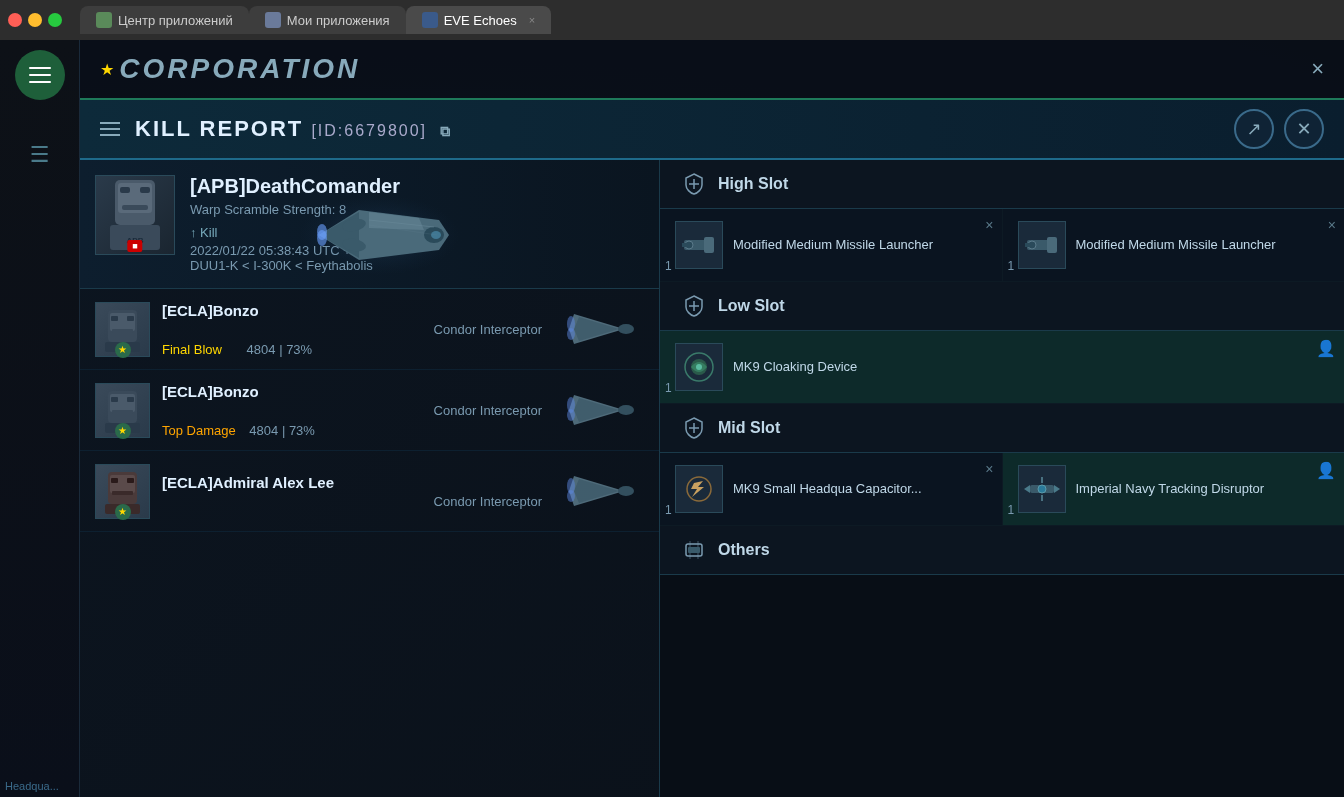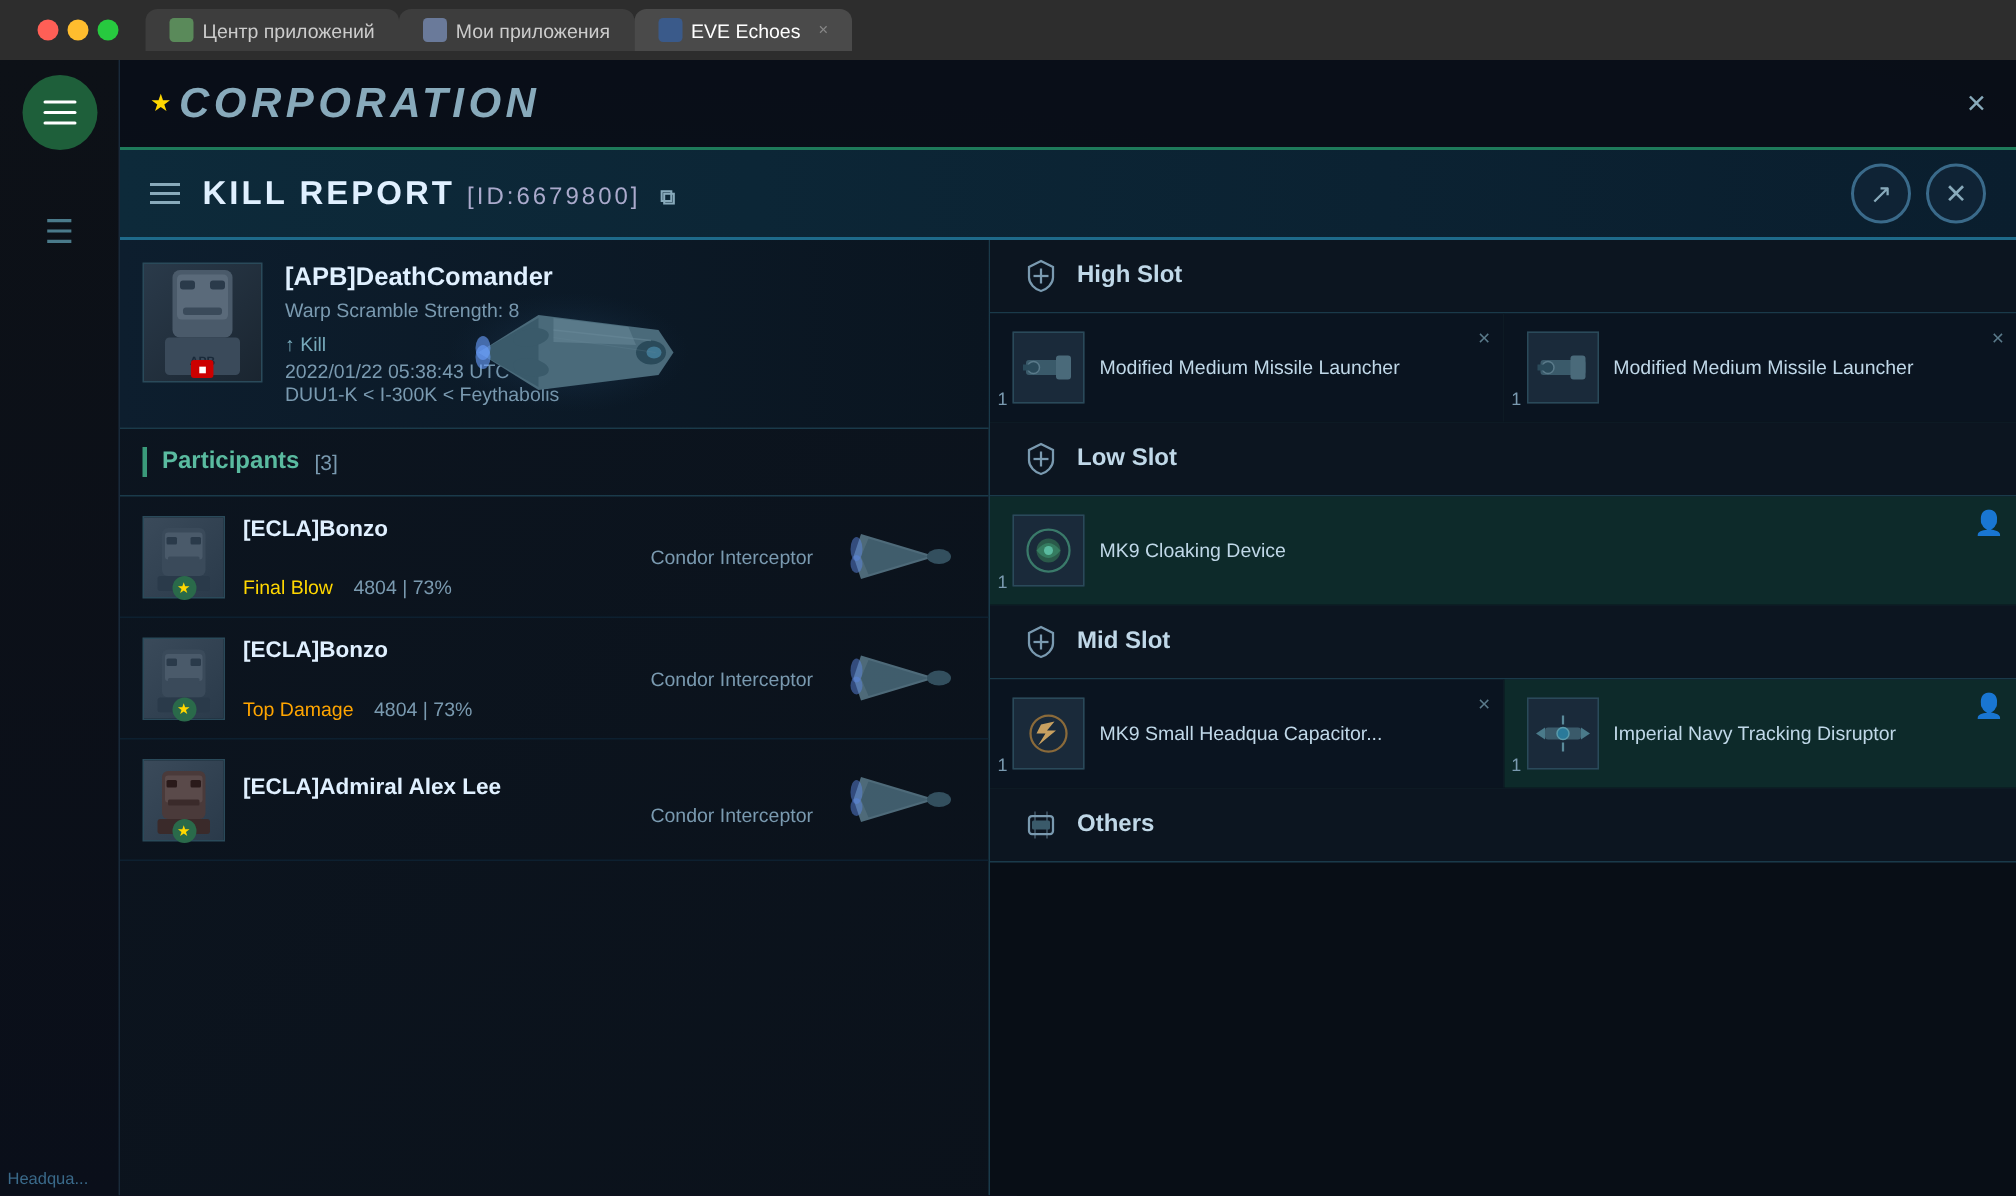--- a/index.html
+++ b/index.html
@@ -11,21 +11,21 @@
       overflow: hidden;
       position: relative;
     }
 
     
     .os-bar {
       background: #2d2d2d;
       height: 40px;
       display: flex;
       align-items: center;
-      padding: 0 25px;
+      padding: 0 8px;
       gap: 8px;
     }
     .os-dots { display: flex; gap: 6px; }
     .os-dot { width: 14px; height: 14px; border-radius: 50%; }
     .dot-red { background: #ff5f56; }
     .dot-yellow { background: #ffbd2e; }
     .dot-green { background: #27c93f; }
     .os-tabs { display: flex; gap: 0; margin-left: 10px; }
     .os-tab {
       background: #3d3d3d;
@@ -209,21 +209,21 @@
       bottom: 2px;
       left: 50%;
       transform: translateX(-50%);
       background: #cc0000;
       color: #fff;
       font-size: 9px;
       padding: 1px 5px;
       border-radius: 2px;
     }
     .victim-info { flex: 1; }
-    .victim-name { color: #e0f0ff; font-size: 17px; font-weight: bold; }
+    .victim-name { color: #e0f0ff; font-size: 20px; font-weight: bold; }
     .victim-sub { color: #7a9ab0; font-size: 13px; margin-top: 4px; }
     .kill-label { color: #7ab; font-size: 13px; margin-top: 8px; }
     .kill-date { color: #7a9ab0; font-size: 13px; margin-top: 3px; }
     .kill-location { color: #7a9ab0; font-size: 13px; }
 
     
     .ship-display {
       position: absolute;
       right: 180px;
       top: 10px;
@@ -562,25 +562,20 @@
               <ellipse cx="155" cy="65" rx="10" ry="8" fill="#2a4a5a"></ellipse>
               <ellipse cx="157" cy="65" rx="5" ry="4" fill="#4a8aaa" opacity="0.7"></ellipse>
 
               <line x1="90" y1="50" x2="155" y2="57" stroke="#6a8a9a" stroke-width="1" opacity="0.5"></line>
               <line x1="90" y1="55" x2="158" y2="65" stroke="#6a8a9a" stroke-width="0.5" opacity="0.3"></line>
             </svg>
           </div>
 
         </div>
 
-        <div class="participants-header">
-          <div class="section-indicator"></div>
-          <span class="participants-title">Participants</span>
-          <span class="participants-count">[3]</span>
-        </div>
 
         <div class="participants-list">
 
           <div class="participant-row">
             <div class="participant-avatar">
               <div class="participant-avatar-inner">
                 <svg width="45" height="45" viewBox="0 0 45 45">
                   <rect x="8" y="3" width="29" height="32" rx="4" fill="#3a4a5a"></rect>
                   <rect x="10" y="6" width="25" height="18" rx="2" fill="#4a5a6a"></rect>
                   <rect x="11" y="9" width="7" height="5" rx="1" fill="#2a3a4a"></rect>
@@ -589,21 +584,21 @@
                   <rect x="5" y="35" width="35" height="10" rx="2" fill="#2a3a4a"></rect>
                 </svg>
               </div>
               <div class="participant-star">★</div>
             </div>
             <div class="participant-info">
               <div class="participant-name">[ECLA]Bonzo</div>
               <div class="participant-ship">Condor Interceptor</div>
               <div style="color:#ffd700; font-size:13px; margin-top:5px;">
                 <span>Final Blow</span>
-                <span style="color:#7a9ab0; margin-left:10px;">
+                <span style="color:#7a9ab0; margin-left:21px;">
                   <span>4804</span>
                   <span> | </span>
                   <span>73%</span>
                 </span>
               </div>
             </div>
 
             <svg class="ship-silhouette" viewBox="0 0 90 60">
               <polygon points="70,30 20,15 15,30 20,45" fill="#5a7a8a"></polygon>
               <polygon points="65,30 25,18 20,30 25,42" fill="#4a6a7a"></polygon>

